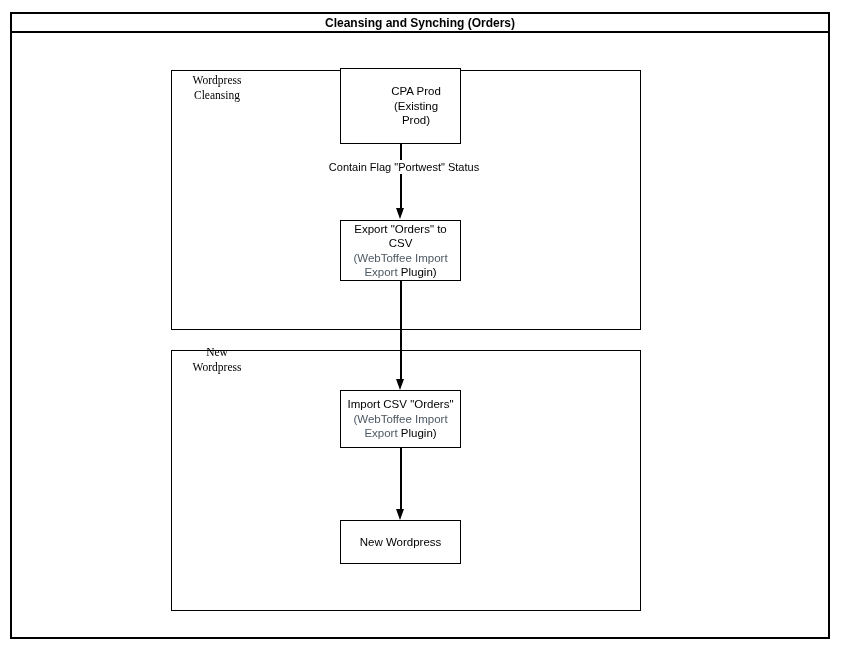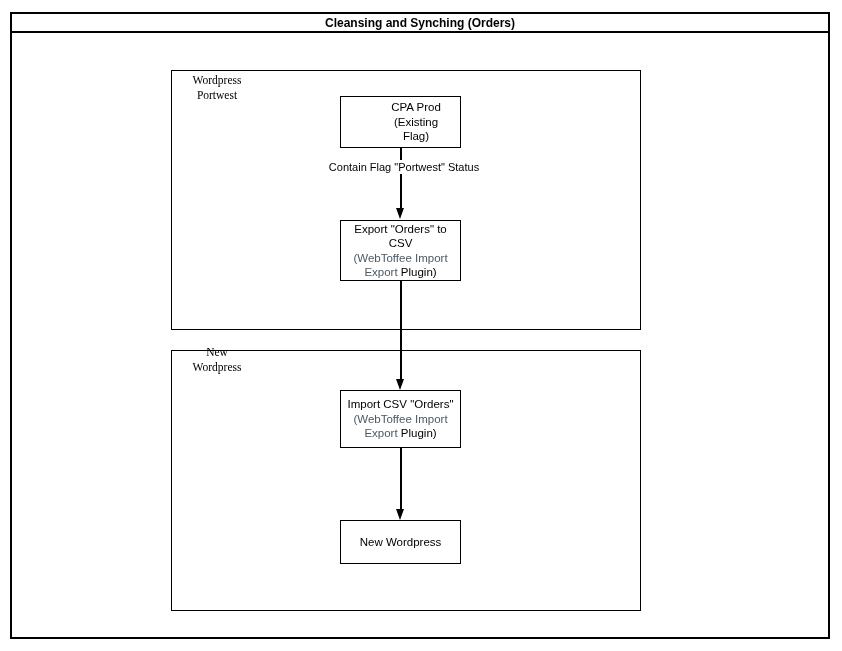--- a/index.html
+++ b/index.html
@@ -69,21 +69,21 @@
     background: #ffffff;
     display: flex;
     flex-direction: column;
     align-items: center;
     justify-content: center;
     text-align: center;
     font-size: 11.5px;
     line-height: 14.5px;
     z-index: 2;
   }
-  .node-cpa    { top: 96px;  height: 52px; padding-left: 31px; }
+  .node-cpa    { top: 68px;  height: 76px; padding-left: 31px; }
   .node-export { top: 220px; height: 61px; }
   .node-import { top: 390px; height: 58px; }
   .node-target { top: 520px; height: 44px; }
   .muted { color: var(--muted-color, #4c5964); }
   .edge-line {
     position: absolute;
     left: 400px;
     width: 1.5px;
     background: #000000;
     z-index: 1;
@@ -122,32 +122,32 @@
 
   <div class="outer-frame"></div>
 
   <div class="title-bar">
     <span>Cleansing and Synching (Orders)</span>
   </div>
 
   <div class="lane lane-existing"></div>
   <div class="lane-label lane-label-existing">
     <div>Wordpress</div>
-    <div>Portwest</div>
+    <div>Cleansing</div>
   </div>
 
   <div class="lane lane-new"></div>
   <div class="lane-label lane-label-new">
     <div>New</div>
     <div>Wordpress</div>
   </div>
 
   <div class="node node-cpa">
     <div>CPA Prod (Existing</div>
-    <div>Flag)</div>
+    <div>Prod)</div>
   </div>
 
   <div class="edge-line edge-line-1"></div>
   <div class="edge-head edge-head-1"></div>
   <div class="edge-label">Contain Flag "Portwest" Status</div>
 
   <div class="node node-export">
     <div>Export "Orders" to</div>
     <div>CSV</div>
     <div>

